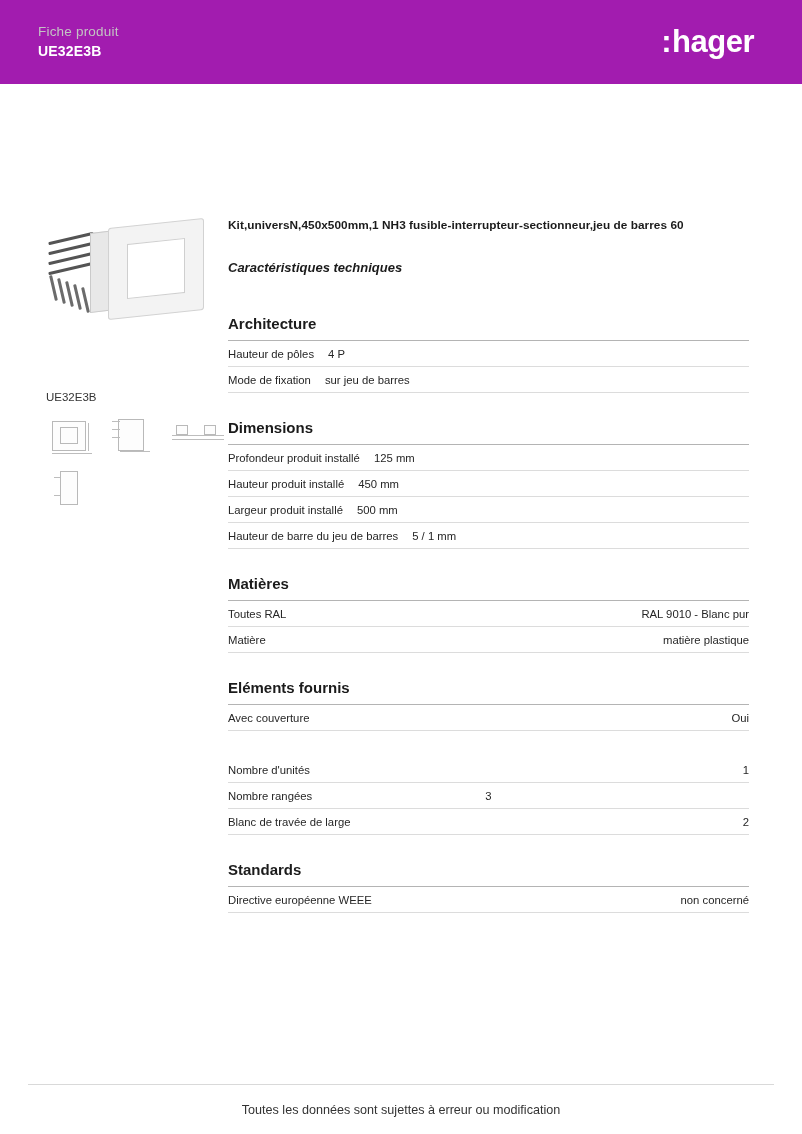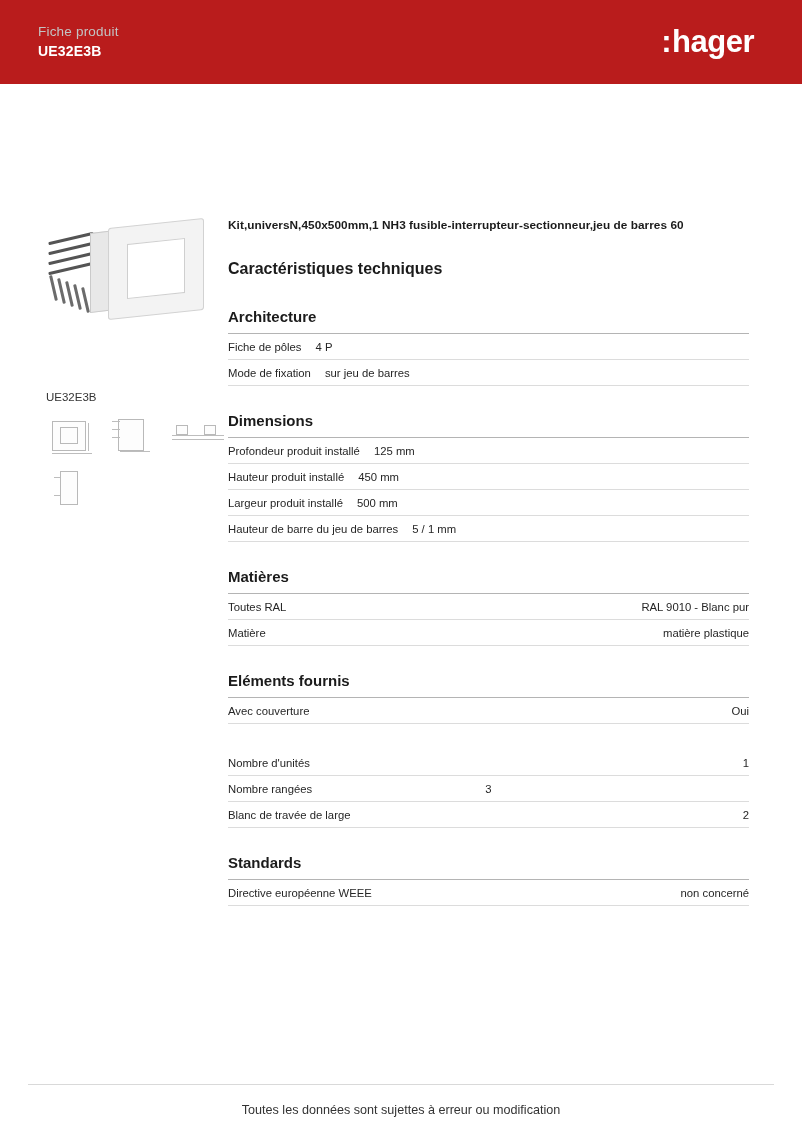--- a/index.html
+++ b/index.html
@@ -13,21 +13,21 @@
     height: 1134px;
     font-family: "Liberation Sans", sans-serif;
     color: #1a1a1a;
     position: relative;
     overflow: hidden;
   }
 
   
   .header {
     height: 84px;
-    background: #b91c1c;
+    background: #a21caf;
     display: flex;
     align-items: center;
     justify-content: space-between;
     padding: 0 48px 0 38px;
   }
   .header-left {
     display: flex;
     flex-direction: column;
     justify-content: center;
     line-height: 1.25;
@@ -166,24 +166,25 @@
   
   .product-title {
     font-size: 11.8px;
     font-weight: bold;
     color: #1b1b1b;
     letter-spacing: 0.05px;
     margin-bottom: 26px;
     line-height: 1.4;
   }
   .tech-title {
-    font-size: 16px;
+    font-size: 13px;
     font-weight: bold;
     color: #1b1b1b;
-    margin-bottom: 30px;
+    margin-bottom: 40px;
+    font-style: italic;
   }
   .group {
     margin-bottom: 26px;
   }
   .group-title {
     font-size: 15px;
     font-weight: bold;
     color: #1b1b1b;
     padding-bottom: 8px;
     border-bottom: 1px solid #b4b4b4;
@@ -306,21 +307,21 @@
   </div>
 
   <div class="right-col">
 
     <div class="product-title">Kit,universN,450x500mm,1 NH3 fusible-interrupteur-sectionneur,jeu de barres 60</div>
     <div class="tech-title">Caractéristiques techniques</div>
 
     <div class="group">
       <div class="group-title">Architecture</div>
       <div class="row">
-        <span class="label">Fiche de pôles</span>
+        <span class="label">Hauteur de pôles</span>
         <span class="value">4 P</span>
       </div>
       <div class="row">
         <span class="label">Mode de fixation</span>
         <span class="value">sur jeu de barres</span>
       </div>
     </div>
 
     <div class="group">
       <div class="group-title">Dimensions</div>

